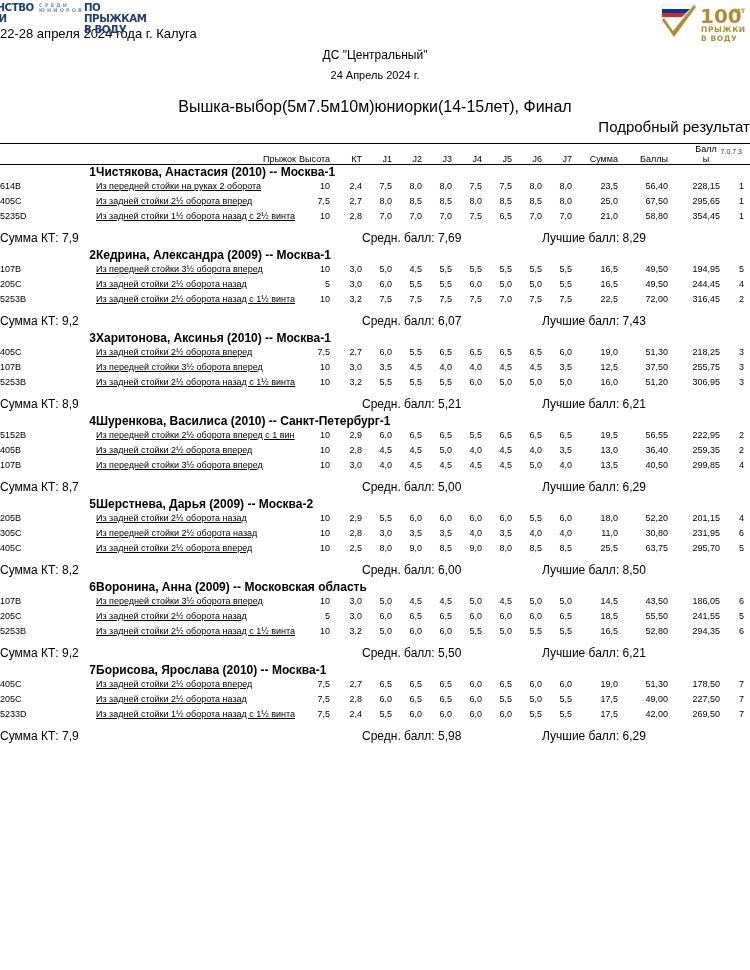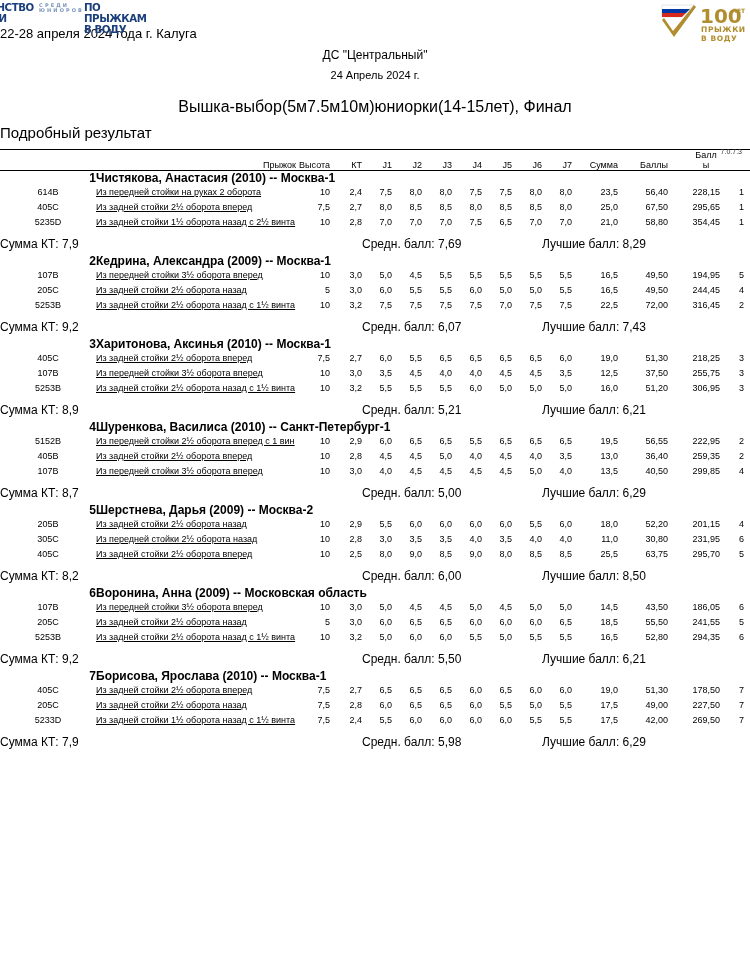--- a/index.html
+++ b/index.html
@@ -73,23 +73,22 @@
     line-height:20px;
   }
   .version{
     position:absolute;
     right:8px;
     top:148px;
     font-size:7px;
     color:#333;
   }
   .report-title{
-    text-align:left;
+    text-align:right;
     font-size:15px;
-    margin-top:6px;
     line-height:19px;
   }
 
   
   table.grid{
     border-collapse:collapse;
     width:750px;
     table-layout:fixed;
     font-size:9px;
     margin-top:7px;
@@ -126,21 +125,21 @@
   }
   .athlete-place{text-align:right;padding-right:11px;}
   .athlete-name{text-align:left;}
 
   tr.dive td{
     font-size:9px;
     padding-top:2px;
     padding-bottom:2px;
     line-height:11px;
   }
-  td.code{text-align:center;padding-right:8px;}
+  td.code{text-align:left;padding-right:8px;}
   td.desc{text-align:left;text-decoration:underline;}
   td.num{text-align:right;padding-right:6px;}
   td.rank{text-align:right;padding-right:9px;}
 
   tr.summary td{
     font-size:12px;
     padding-top:7px;
     padding-bottom:3px;
   }
   .sum-kt{text-align:left;padding-left:78px;white-space:nowrap;}

